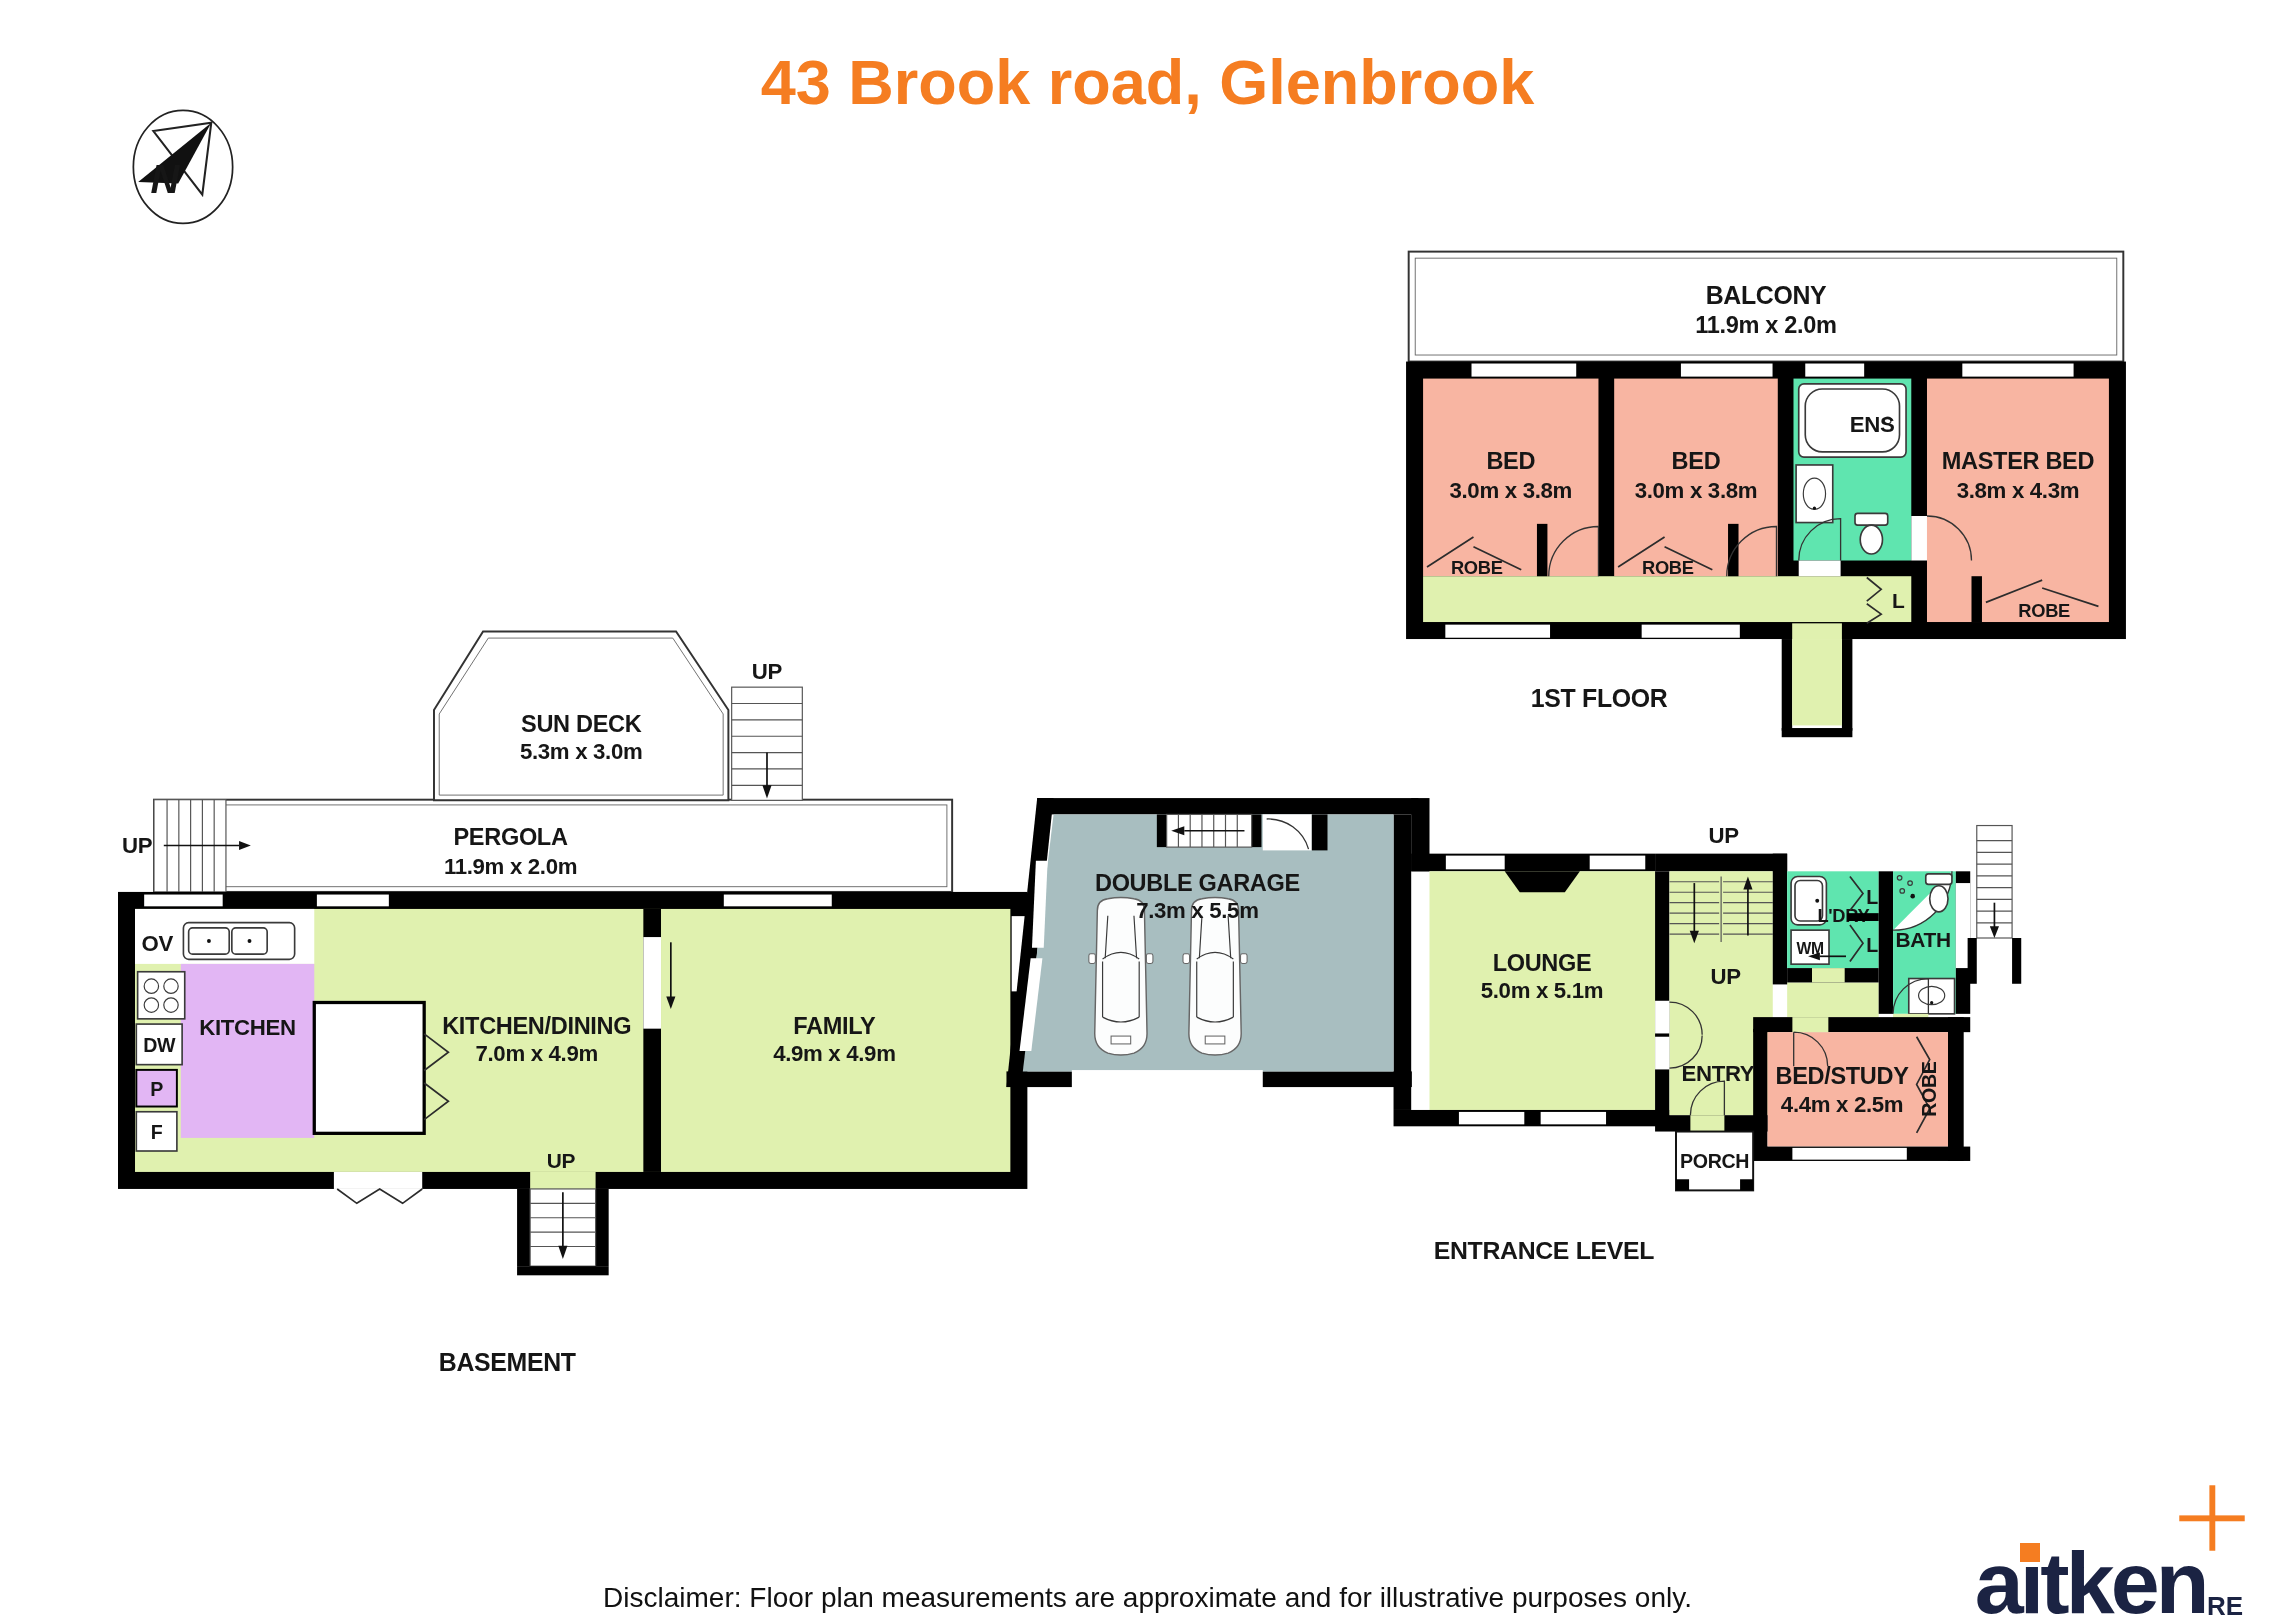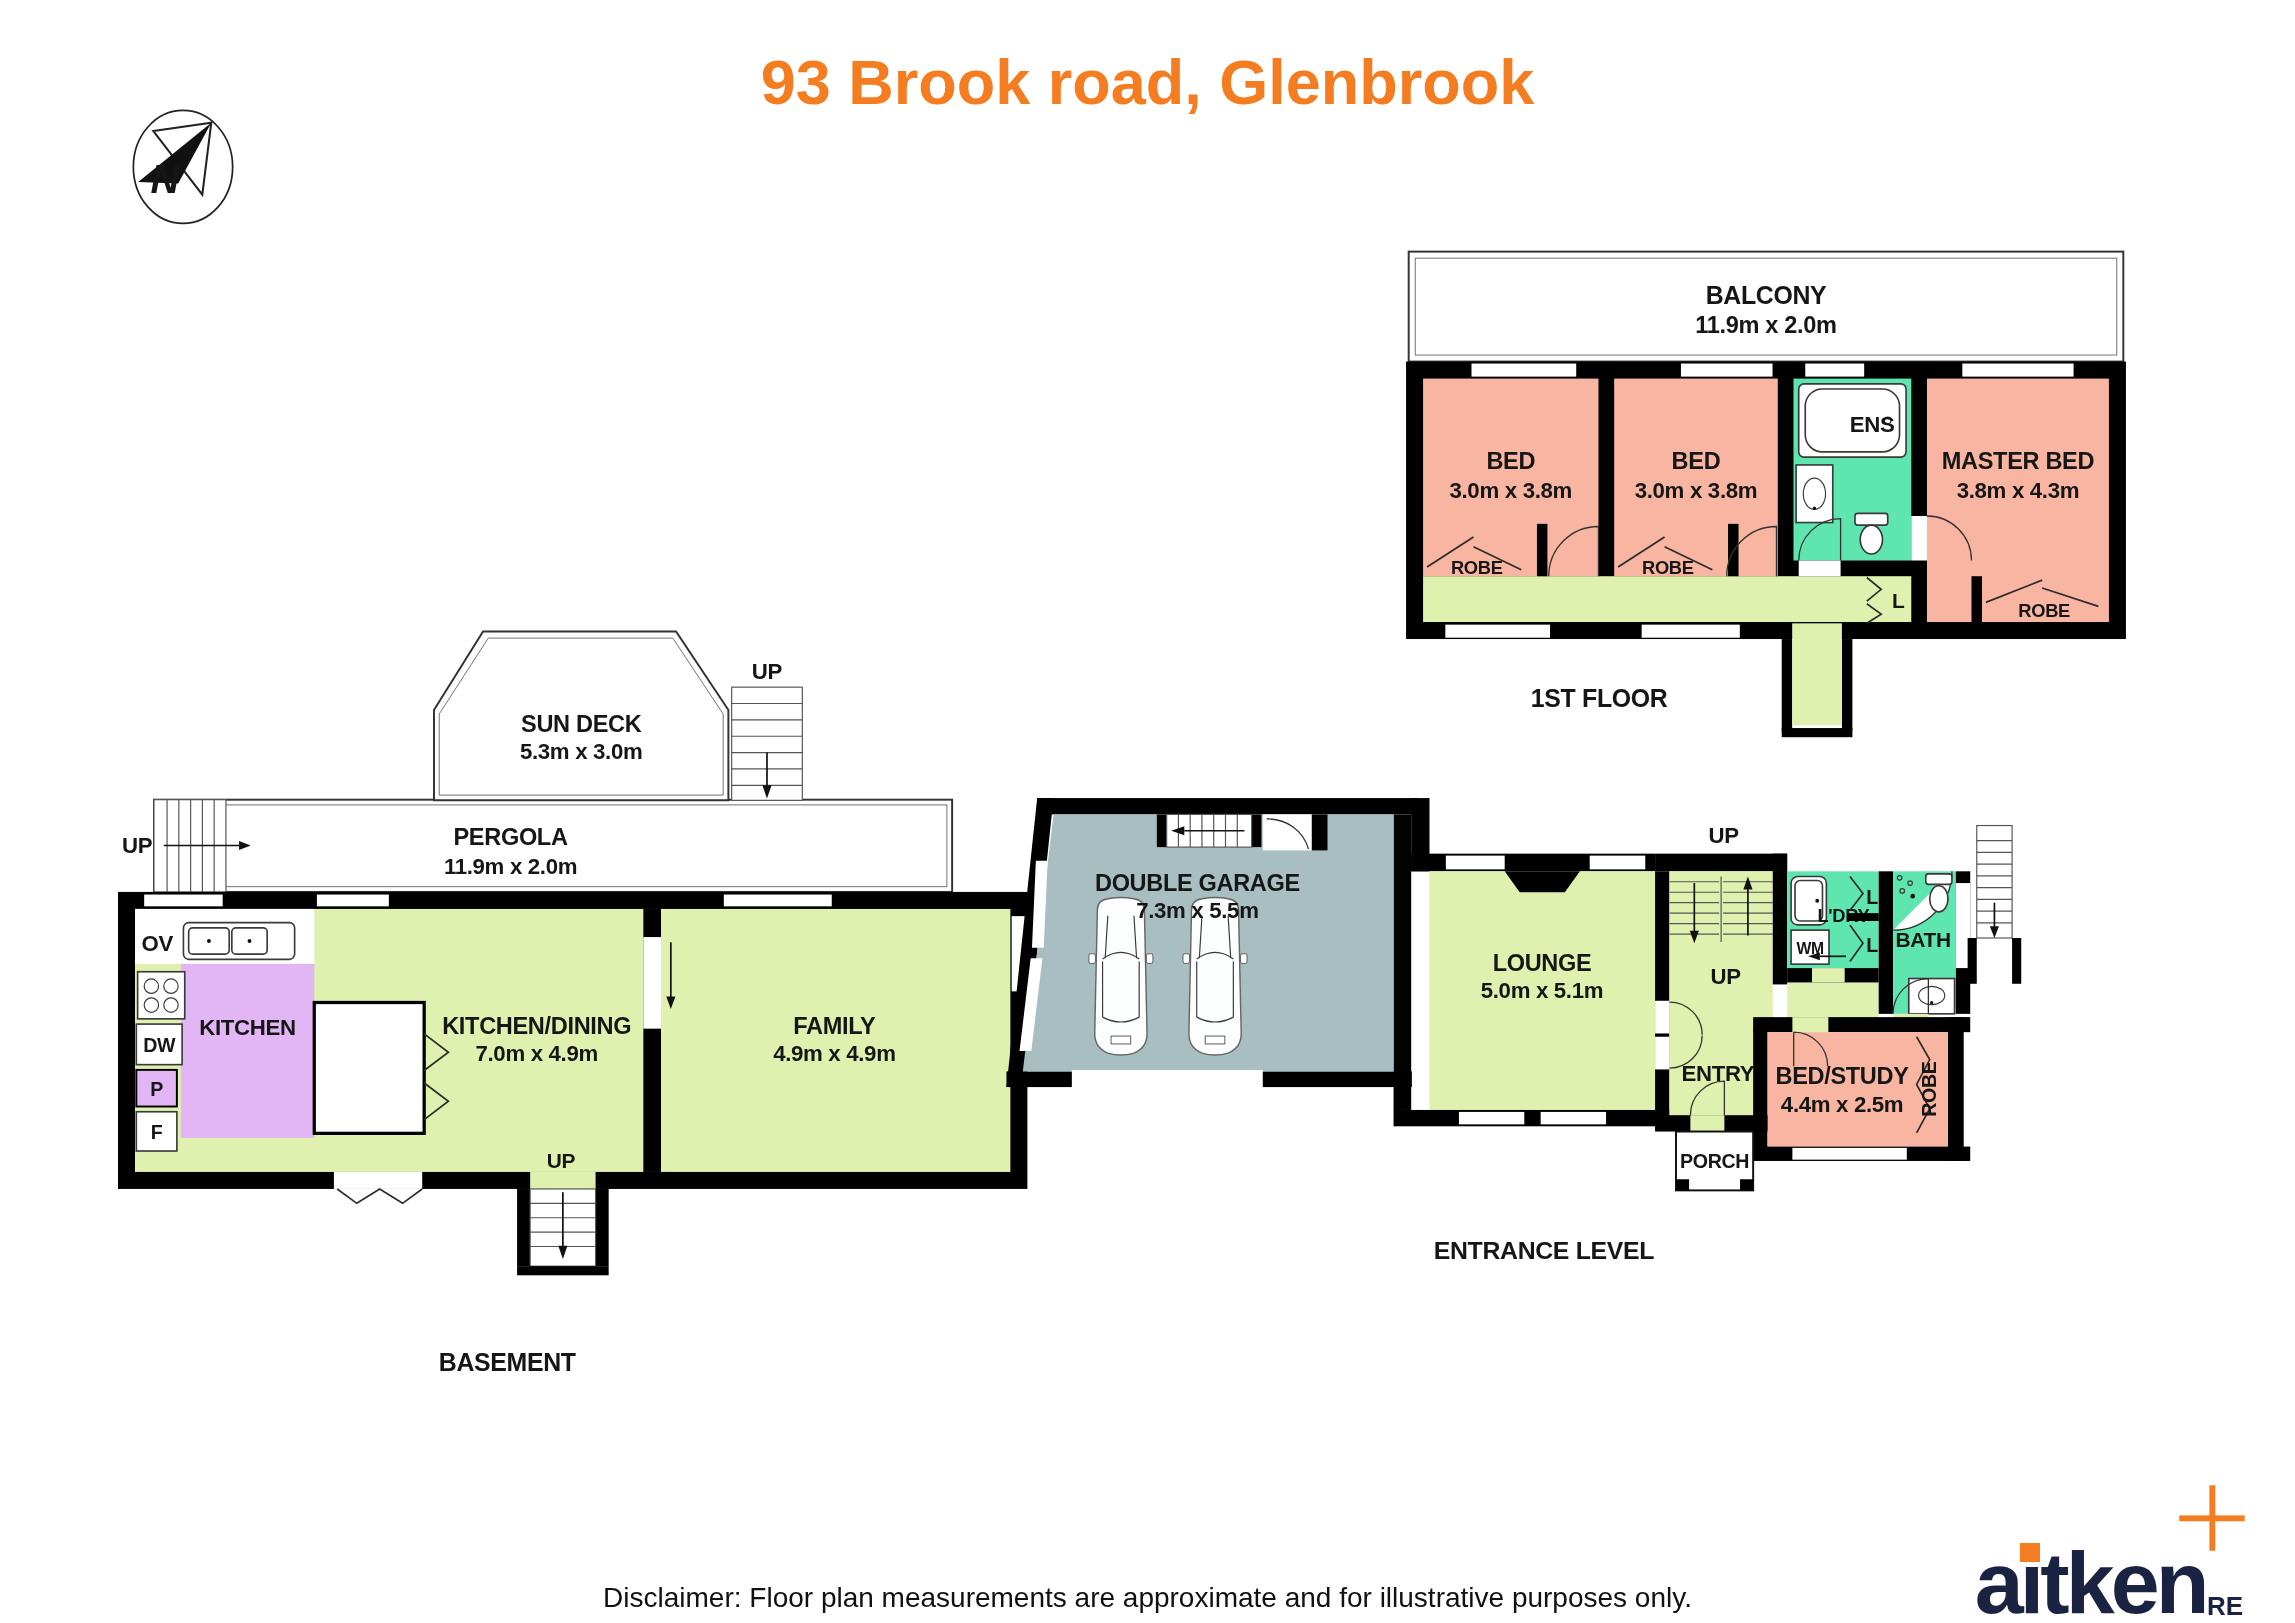--- a/index.html
+++ b/index.html
@@ -33,21 +33,21 @@
   #logo .iwrap{position:relative;}
   #logo .dotcover{position:absolute;left:0.7px;top:3.9px;width:19.6px;height:19.6px;background:#f57d21;}
   #logo .sub{font-size:26px;font-weight:700;color:#1b2343;letter-spacing:0;margin-left:1.3px;margin-bottom:5.2px;}
   #logo .plus{position:absolute;right:-5.2px;top:-34px;}
 </style>
 </head>
 <body>
 
 <div id="canvas">
 
-  <div id="title" class="abs">93 Brook road, Glenbrook</div>
+  <div id="title" class="abs">43 Brook road, Glenbrook</div>
 
   <svg class="abs" style="left:124px;top:98px" width="118" height="131" viewBox="0 0 170 190">
     <ellipse cx="85" cy="100" rx="72" ry="82" fill="none" stroke="#222" stroke-width="2.5"></ellipse>
     <polygon points="42,48 126,36 113,140" fill="none" stroke="#222" stroke-width="3"></polygon>
     <polygon points="20,122 126,36 78,124" fill="#111"></polygon>
     <text x="38" y="138" class="t38" style="font-size:58px;font-style:italic">N</text>
   </svg>
 
   <svg class="abs" style="left:1406px;top:249px" width="720" height="517" viewBox="0 0 1100 790">
 

